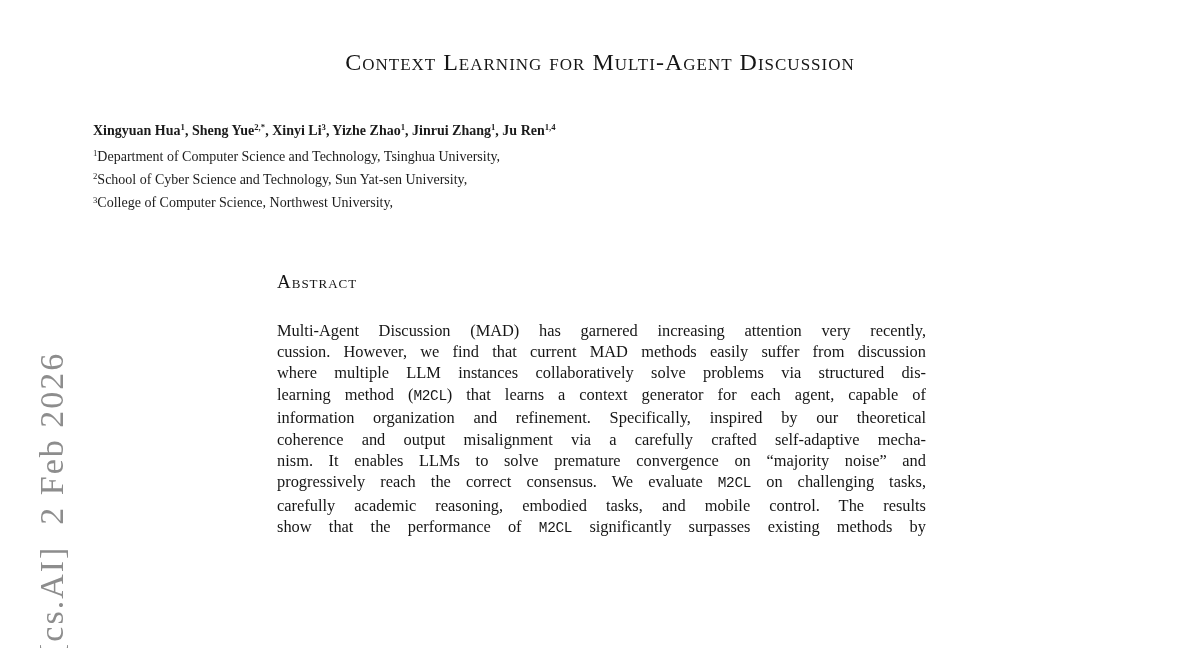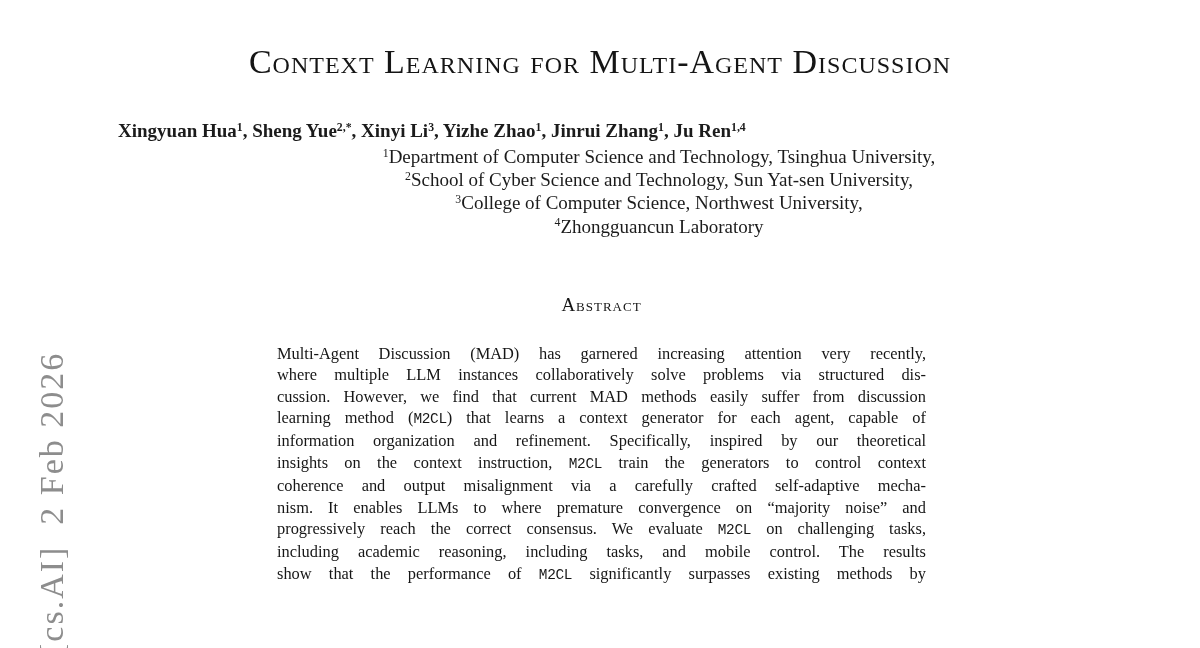--- a/index.html
+++ b/index.html
@@ -23,47 +23,46 @@
     letter-spacing: 2px;
     line-height: 44px;
     color: #8d8d8d;
   }
   .content { padding-top: 42px; }
   .title {
     margin: 0;
     text-align: center;
     font-variant: small-caps;
     font-weight: 400;
-    font-size: 34px;
+    font-size: 24px;
     line-height: 40px;
     letter-spacing: 1px;
     color: #151515;
   }
   .author-block {
-    margin: 36px 0 0 118px;
-    font-size: 19px;
+    margin: 36px 0 0 93px;
+    font-size: 14px;
   }
   .authors {
     font-weight: 700;
     line-height: 25px;
     margin-bottom: 2px;
   }
   sup.auth-sup, sup.affil-sup {
     font-size: 0.62em;
     line-height: 0;
     vertical-align: baseline;
     position: relative;
     top: -0.55em;
   }
-  .affiliations .affil-line { line-height: 23.2px; text-align: center; }
+  .affiliations .affil-line { line-height: 23.2px; }
   .abstract-section { margin-top: 56px; }
   .abstract-heading {
     margin: 0 0 0 277px;
     width: 649px;
-    text-align: center;
     font-variant: small-caps;
     font-weight: 400;
     font-size: 19px;
     line-height: 22px;
     letter-spacing: 1px;
     color: #151515;
   }
   .abstract-body {
     margin: 27px 0 0 277px;
     width: 649px;
@@ -94,36 +93,34 @@
     <h1 class="title">Context Learning for Multi-Agent Discussion</h1>
 
     <div class="author-block">
       <div class="authors">
         <span><span>Xingyuan Hua</span><sup class="auth-sup">1</sup><span>, </span></span><span><span>Sheng Yue</span><sup class="auth-sup">2,*</sup><span>, </span></span><span><span>Xinyi Li</span><sup class="auth-sup">3</sup><span>, </span></span><span><span>Yizhe Zhao</span><sup class="auth-sup">1</sup><span>, </span></span><span><span>Jinrui Zhang</span><sup class="auth-sup">1</sup><span>, </span></span><span><span>Ju Ren</span><sup class="auth-sup">1,4</sup><span></span></span>
       </div>
       <div class="affiliations">
         <div class="affil-line"><sup class="affil-sup">1</sup><span>Department of Computer Science and Technology, Tsinghua University,</span></div>
         <div class="affil-line"><sup class="affil-sup">2</sup><span>School of Cyber Science and Technology, Sun Yat-sen University,</span></div>
         <div class="affil-line"><sup class="affil-sup">3</sup><span>College of Computer Science, Northwest University,</span></div>
-        <div class="affil-line"><sup class="affil-sup">4</sup><span>Zhongguancun Laboratory</span></div>
       </div>
     </div>
 
     <div class="abstract-section">
       <h2 class="abstract-heading">Abstract</h2>
       <div class="abstract-body">
         <div class="abs-line">Multi-Agent Discussion (MAD) has garnered increasing attention very recently,</div>
+        <div class="abs-line">cussion. However, we find that current MAD methods easily suffer from discussion</div>
         <div class="abs-line">where multiple LLM instances collaboratively solve problems via structured dis-</div>
-        <div class="abs-line">cussion. However, we find that current MAD methods easily suffer from discussion</div>
         <div class="abs-line">learning method (<span class="mono">M2CL</span>) that learns a context generator for each agent, capable of</div>
         <div class="abs-line">information organization and refinement. Specifically, inspired by our theoretical</div>
-        <div class="abs-line">insights on the context instruction, <span class="mono">M2CL</span> train the generators to control context</div>
         <div class="abs-line">coherence and output misalignment via a carefully crafted self-adaptive mecha-</div>
-        <div class="abs-line">nism. It enables LLMs to where premature convergence on “majority noise” and</div>
+        <div class="abs-line">nism. It enables LLMs to solve premature convergence on “majority noise” and</div>
         <div class="abs-line">progressively reach the correct consensus. We evaluate <span class="mono">M2CL</span> on challenging tasks,</div>
-        <div class="abs-line">including academic reasoning, including tasks, and mobile control. The results</div>
+        <div class="abs-line">carefully academic reasoning, embodied tasks, and mobile control. The results</div>
         <div class="abs-line">show that the performance of <span class="mono">M2CL</span> significantly surpasses existing methods by</div>
 
       </div>
     </div>
 
   </div>
 </div>
 
 </body></html>

